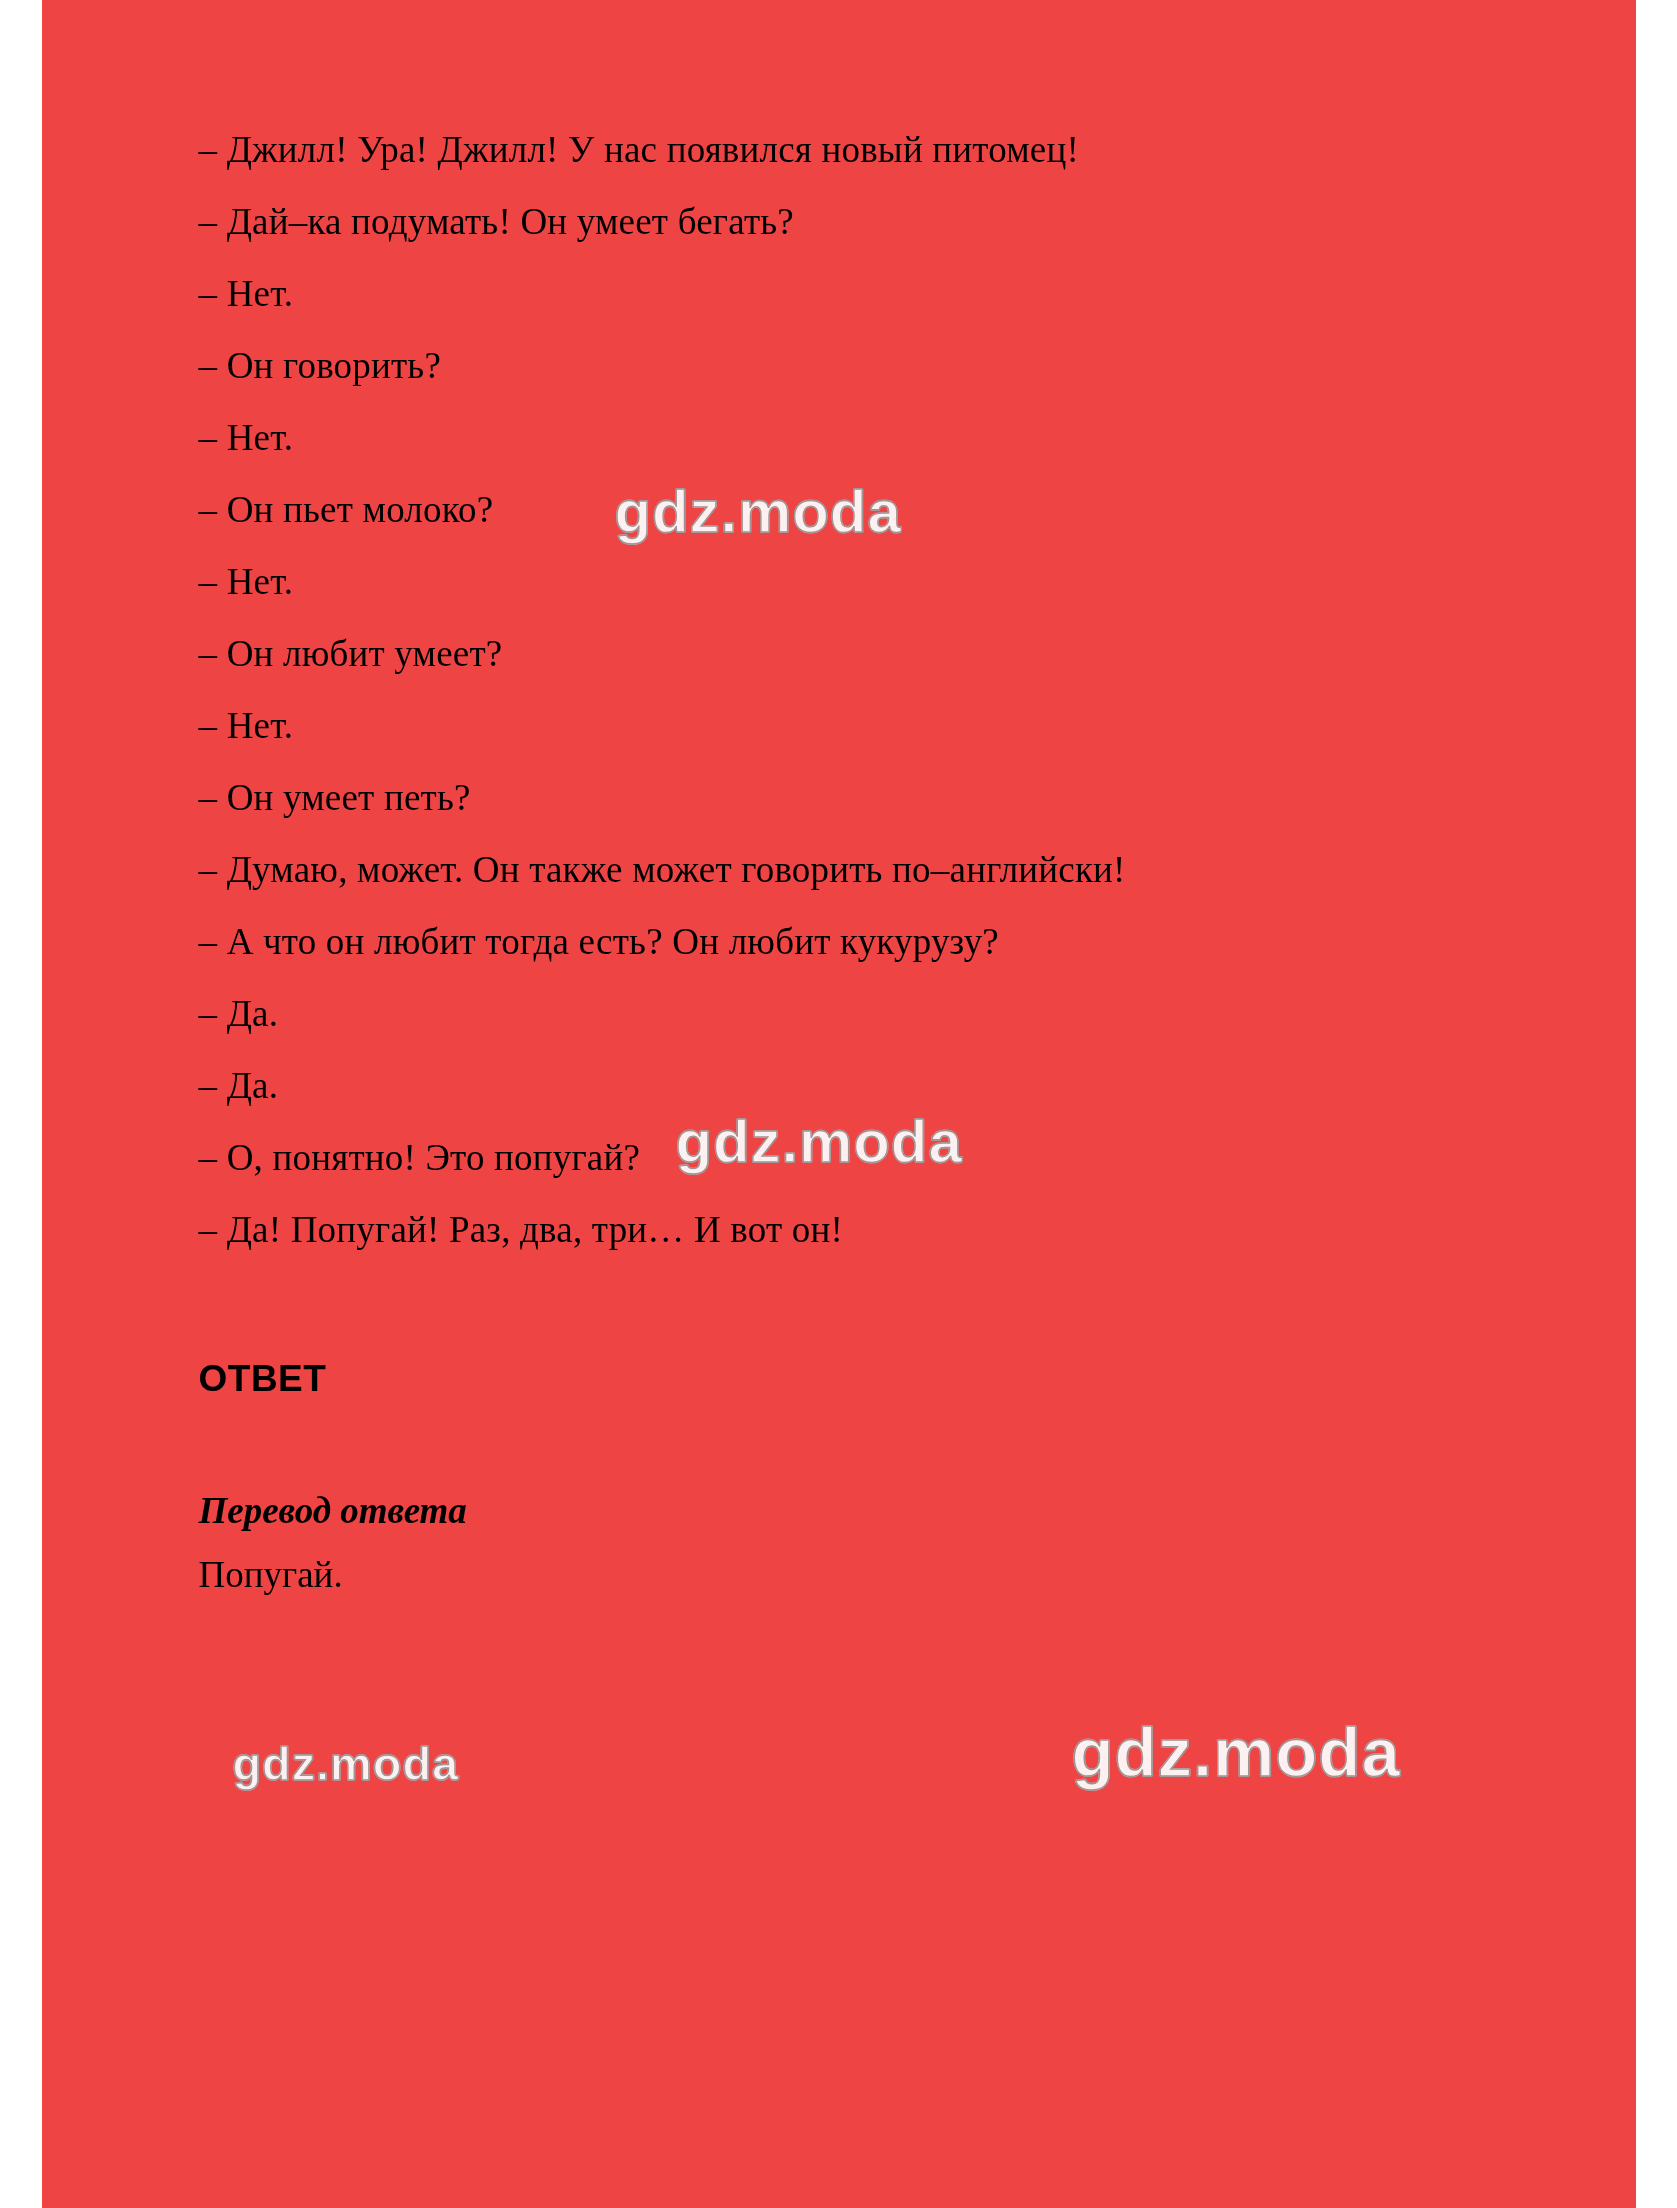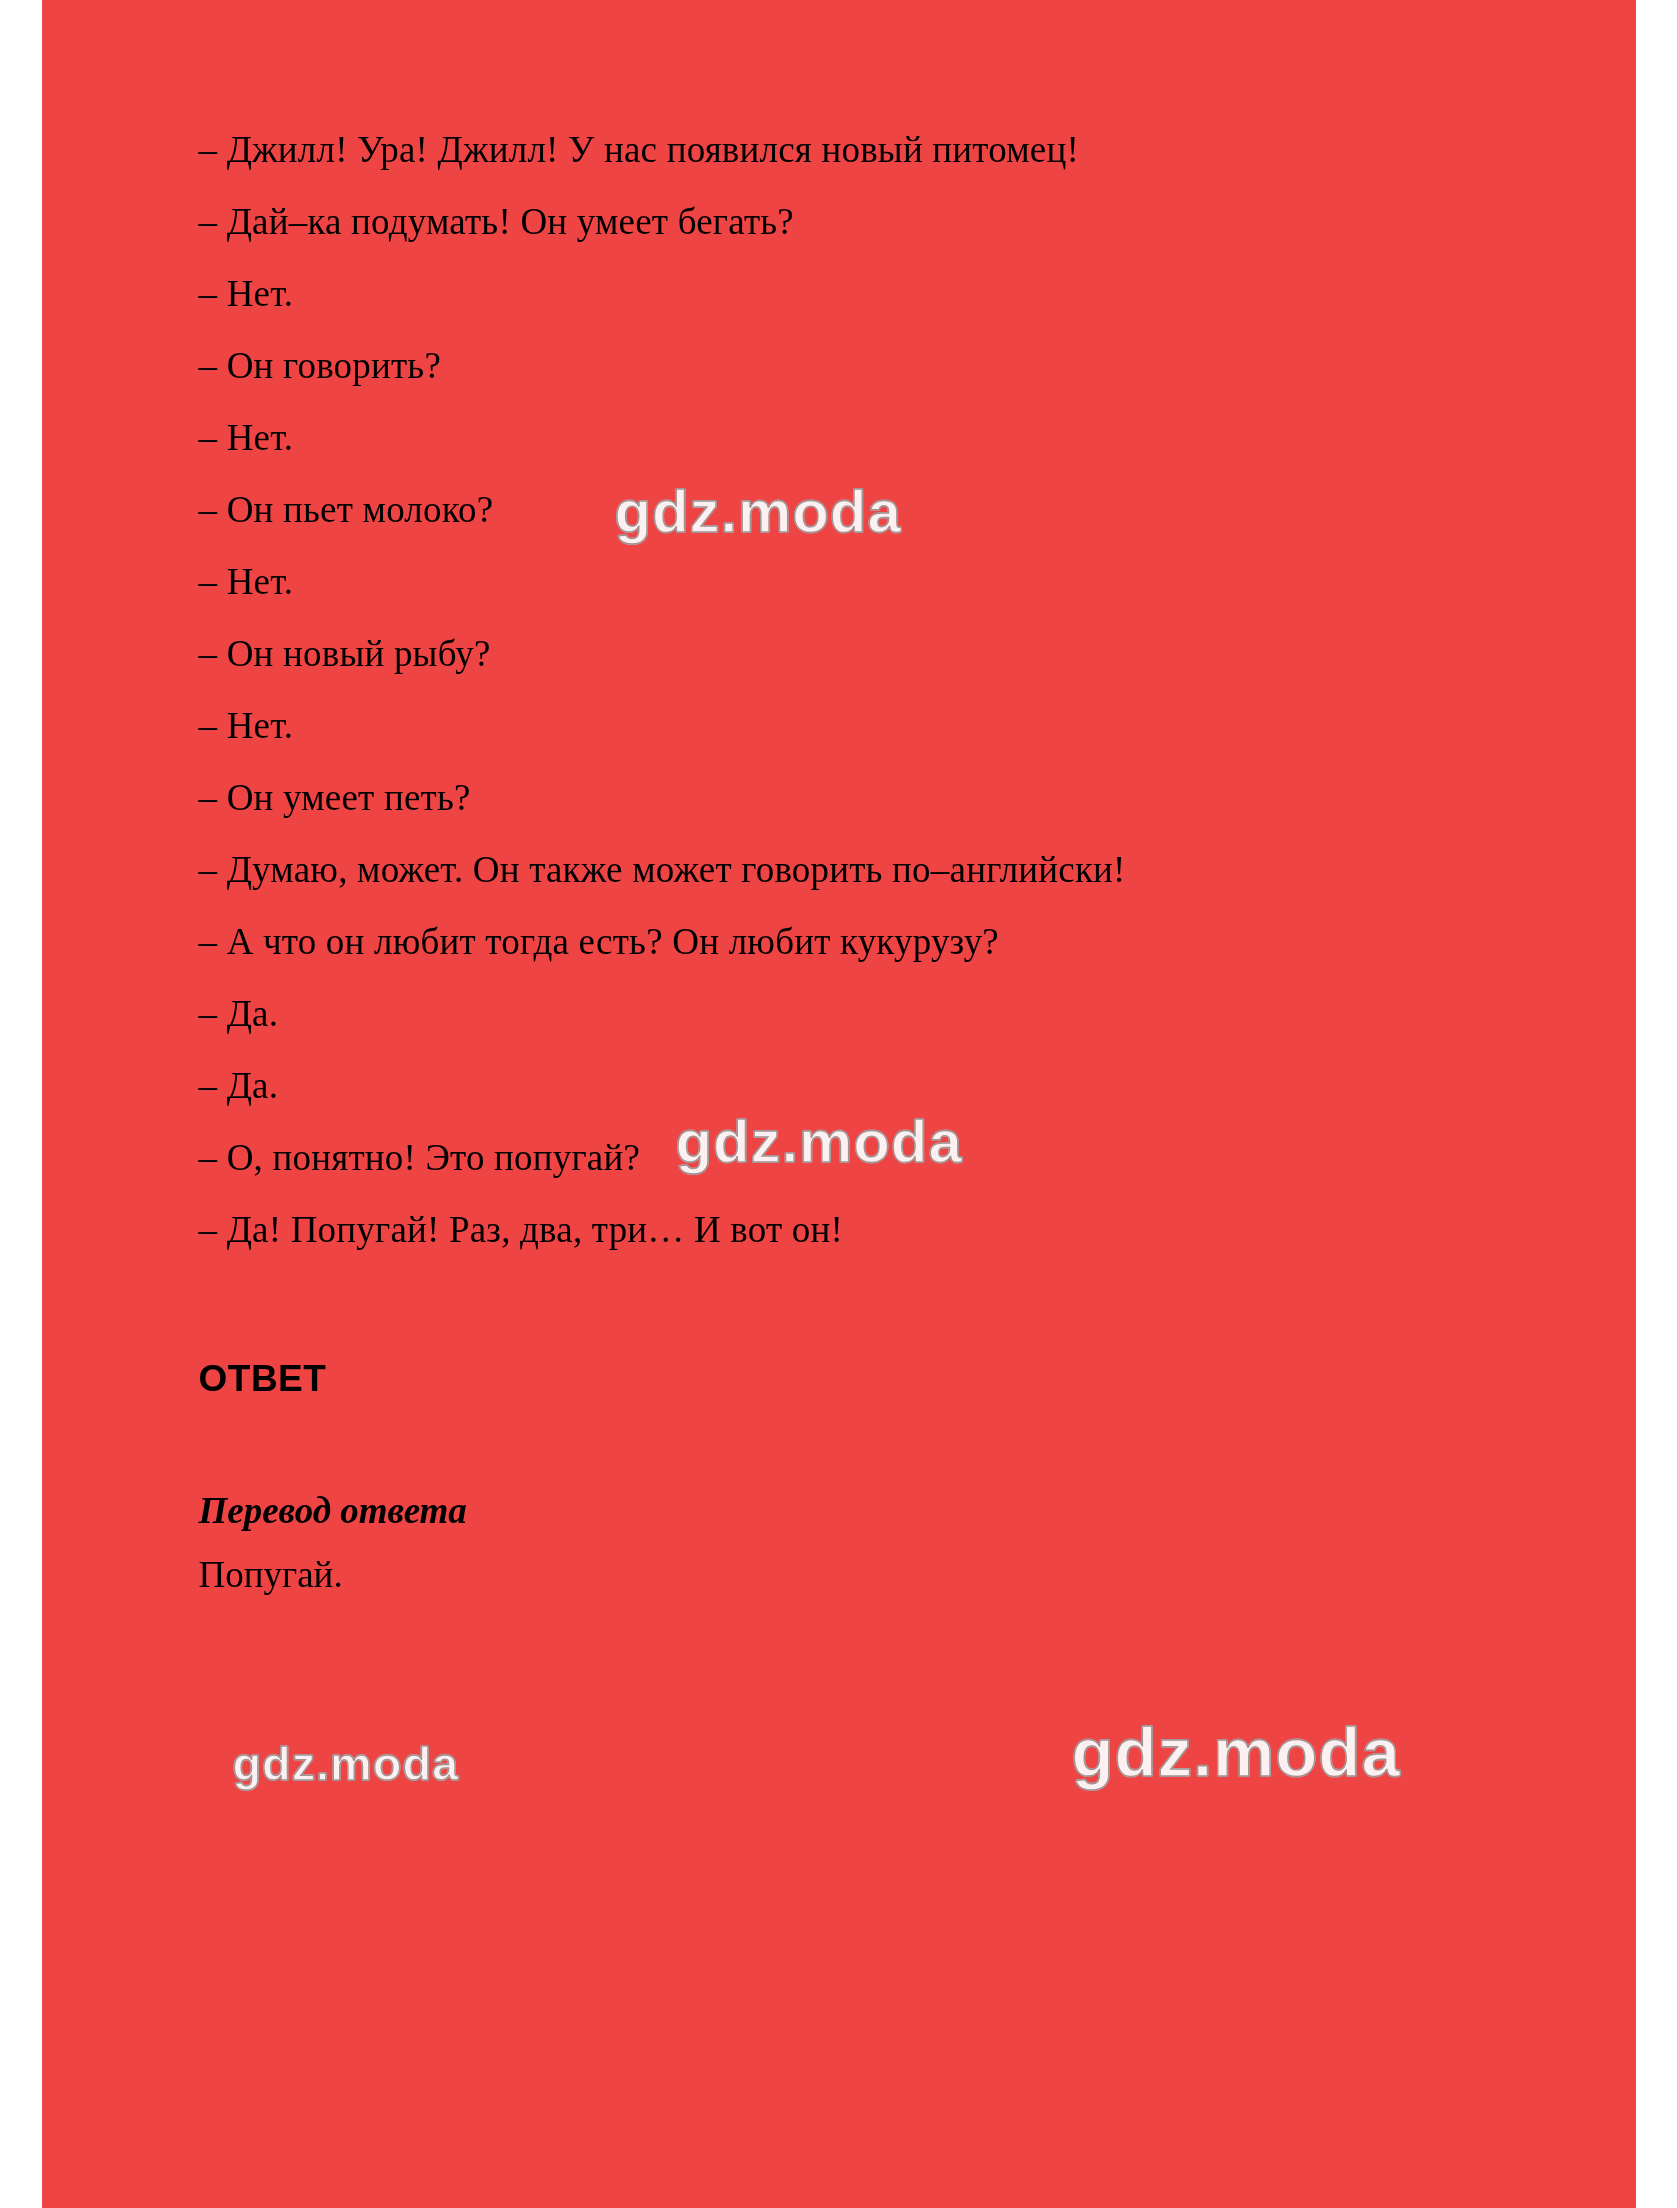--- a/index.html
+++ b/index.html
@@ -89,21 +89,21 @@
 
   <div class="content">
 
     <p class="dialogue-line">– Джилл! Ура! Джилл! У нас появился новый питомец!</p>
     <p class="dialogue-line">– Дай–ка подумать! Он умеет бегать?</p>
     <p class="dialogue-line">– Нет.</p>
     <p class="dialogue-line">– Он говорить?</p>
     <p class="dialogue-line">– Нет.</p>
     <p class="dialogue-line">– Он пьет молоко?</p>
     <p class="dialogue-line">– Нет.</p>
-    <p class="dialogue-line">– Он новый рыбу?</p>
+    <p class="dialogue-line">– Он любит умеет?</p>
     <p class="dialogue-line">– Нет.</p>
     <p class="dialogue-line">– Он умеет петь?</p>
     <p class="dialogue-line">– Думаю, может. Он также может говорить по–английски!</p>
     <p class="dialogue-line">– А что он любит тогда есть? Он любит кукурузу?</p>
     <p class="dialogue-line">– Да.</p>
     <p class="dialogue-line">– Да.</p>
     <p class="dialogue-line">– О, понятно! Это попугай?</p>
     <p class="dialogue-line">– Да! Попугай! Раз, два, три… И вот он!</p>
 
     <div class="spacer-block"></div>

